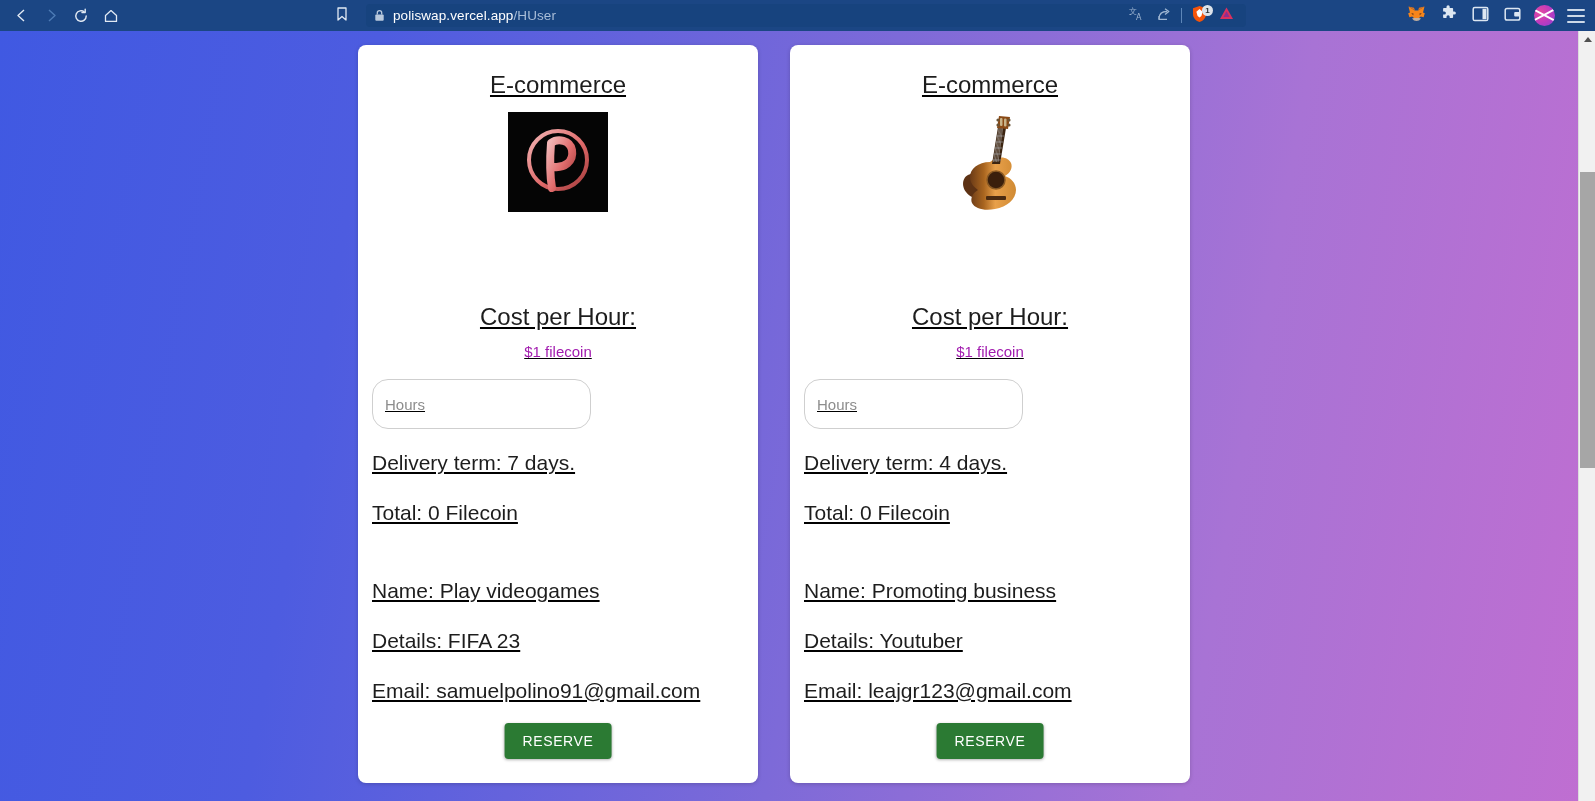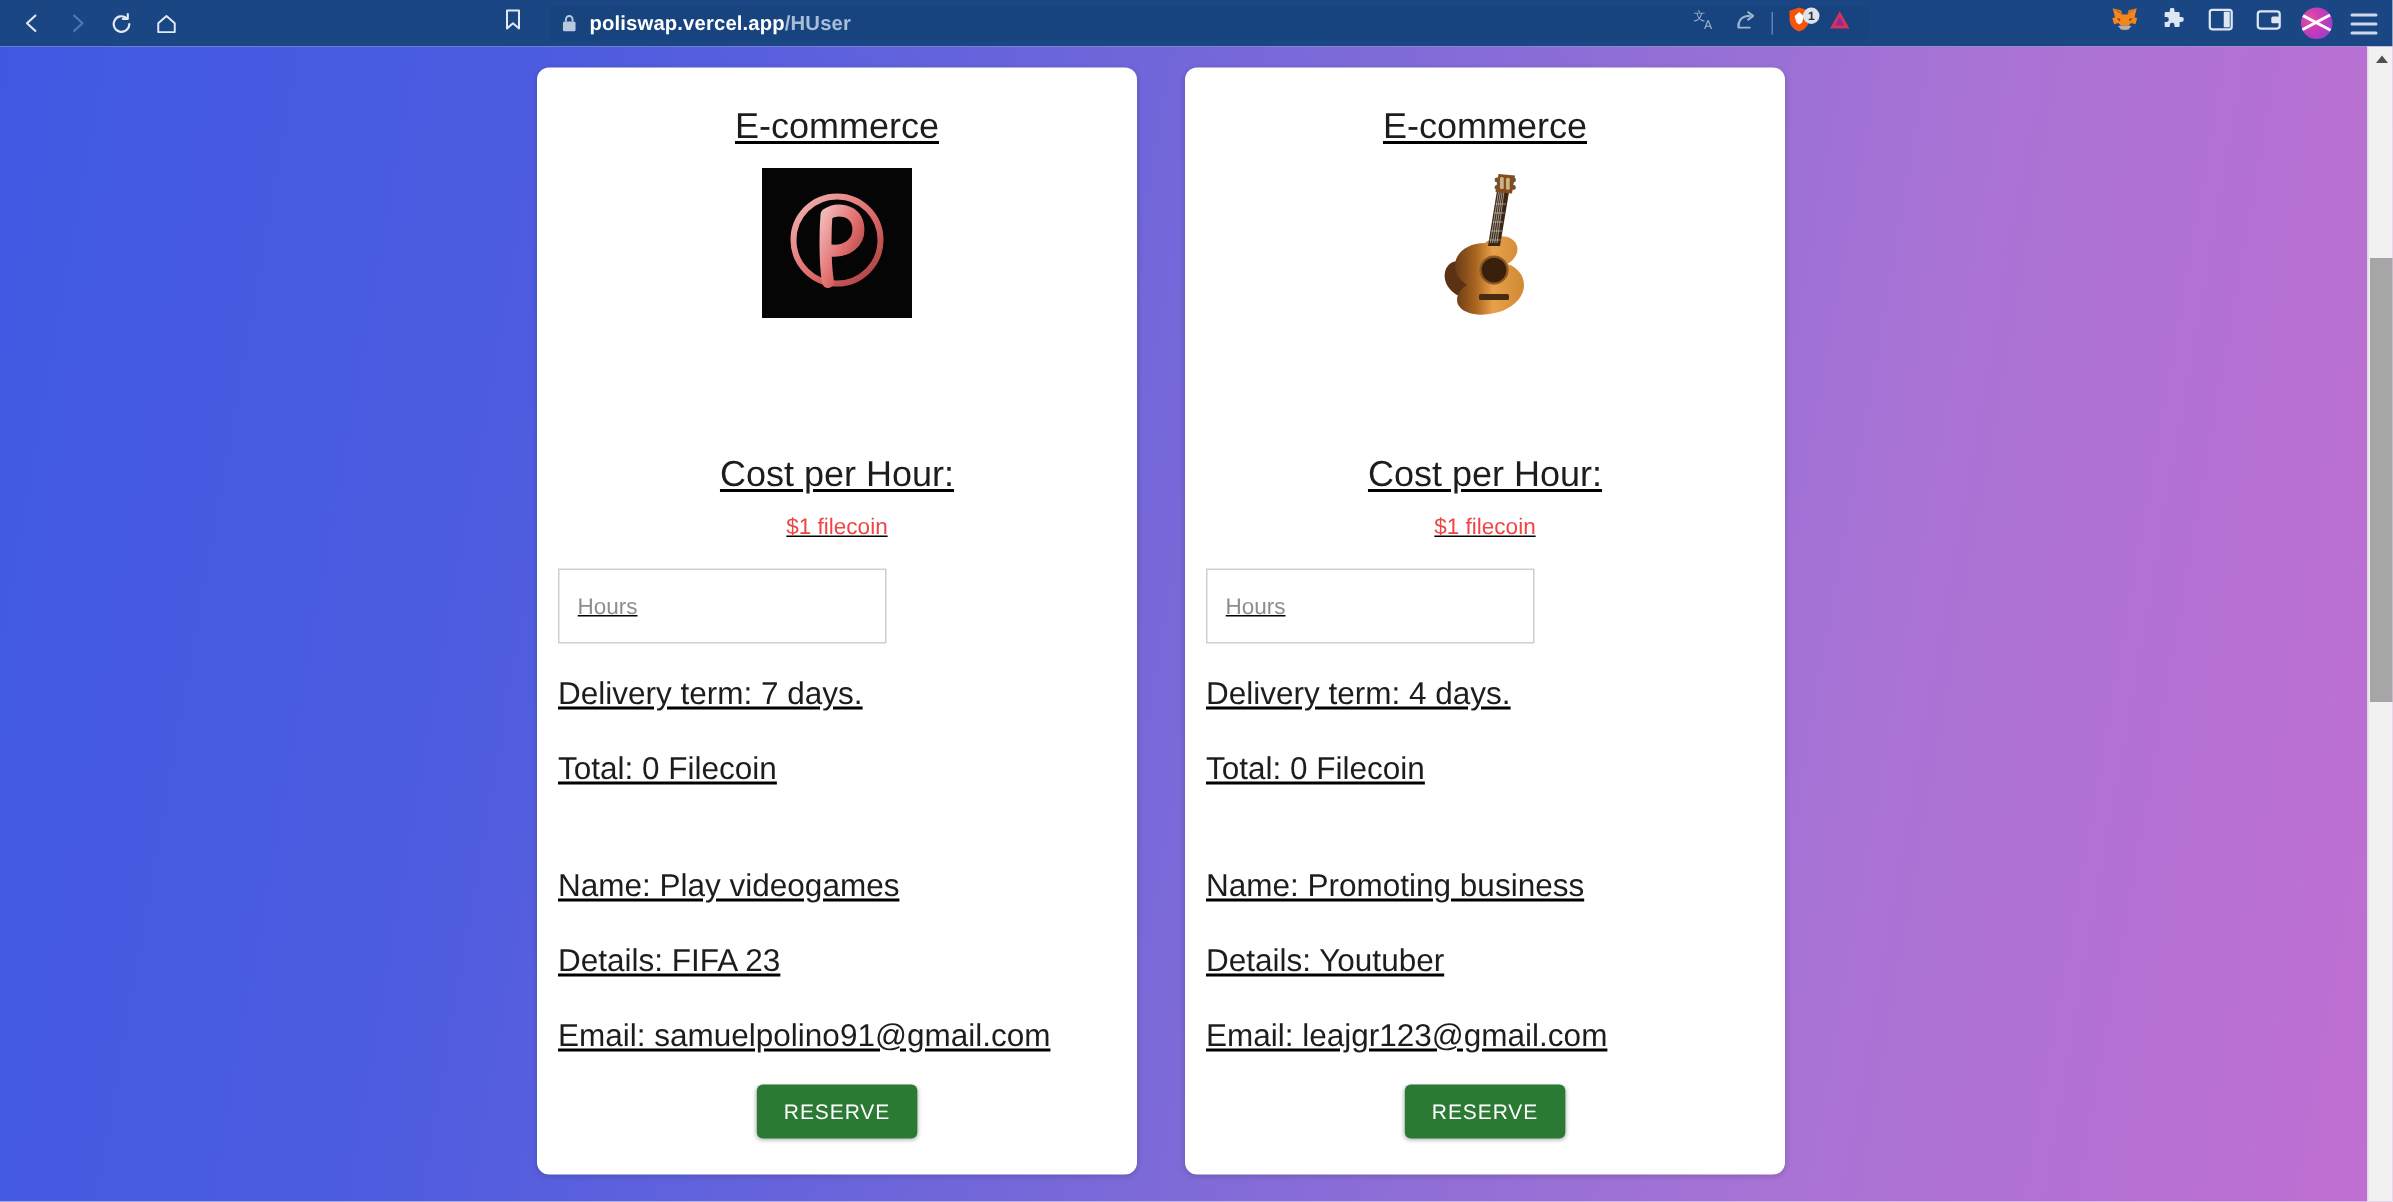--- a/index.html
+++ b/index.html
@@ -37,21 +37,21 @@
     width: 880px; height: 23px;
     background: #17437e;
     border-radius: 4px;
     display: flex; align-items: center;
     padding: 0 8px;
     position: relative;
   }
   .lock-ico { margin-right: 8px; display: flex; align-items: center; }
   .url-text {
     font-size: 13.5px; color: #ffffff;
-    white-space: nowrap; letter-spacing: 0.1px; font-weight: bold;
+    white-space: nowrap; letter-spacing: 0.1px;
   }
   .url-text .path { color: #a8bdd8; }
 
   .urlbar-right {
     position: absolute; right: 6px; top: 0; height: 23px;
     display: flex; align-items: center; gap: 0;
   }
   .ub-ico { width: 27px; height: 23px; display: flex; align-items: center; justify-content: center; cursor: pointer; }
   .ub-sep { width: 1px; height: 15px; background: #5d86b8; margin: 0 4px; }
 
@@ -121,27 +121,27 @@
     margin-top: 13px;
     display: flex; align-items: center; justify-content: center;
   }
 
   .spacer-after-thumb { height: 91px; }
 
   .cost-label {
     font-size: 24px; color: #1d1d1d; text-align: left;
   }
   .cost-value {
-    font-size: 15px; color: #ef4444; text-align: center; margin-top: 12px;
+    font-size: 15px; color: #a21caf; text-align: center; margin-top: 12px;
   }
 
   .hours-input {
     margin-top: 19px;
     width: 219px; height: 50px;
-    border: 1px solid #cfcfcf; border-radius: 0;
+    border: 1px solid #cfcfcf; border-radius: 16px;
     background: #fff;
     font-size: 15px; color: #222;
     padding: 0 12px;
     font-family: "Liberation Sans", sans-serif;
     align-self: flex-start;
     margin-left: 0px;
   }
   .hours-input::placeholder { color: #8d8d8d; }
 
   .info-block { width: 100%; align-self: flex-start; margin-top: 4px; }

